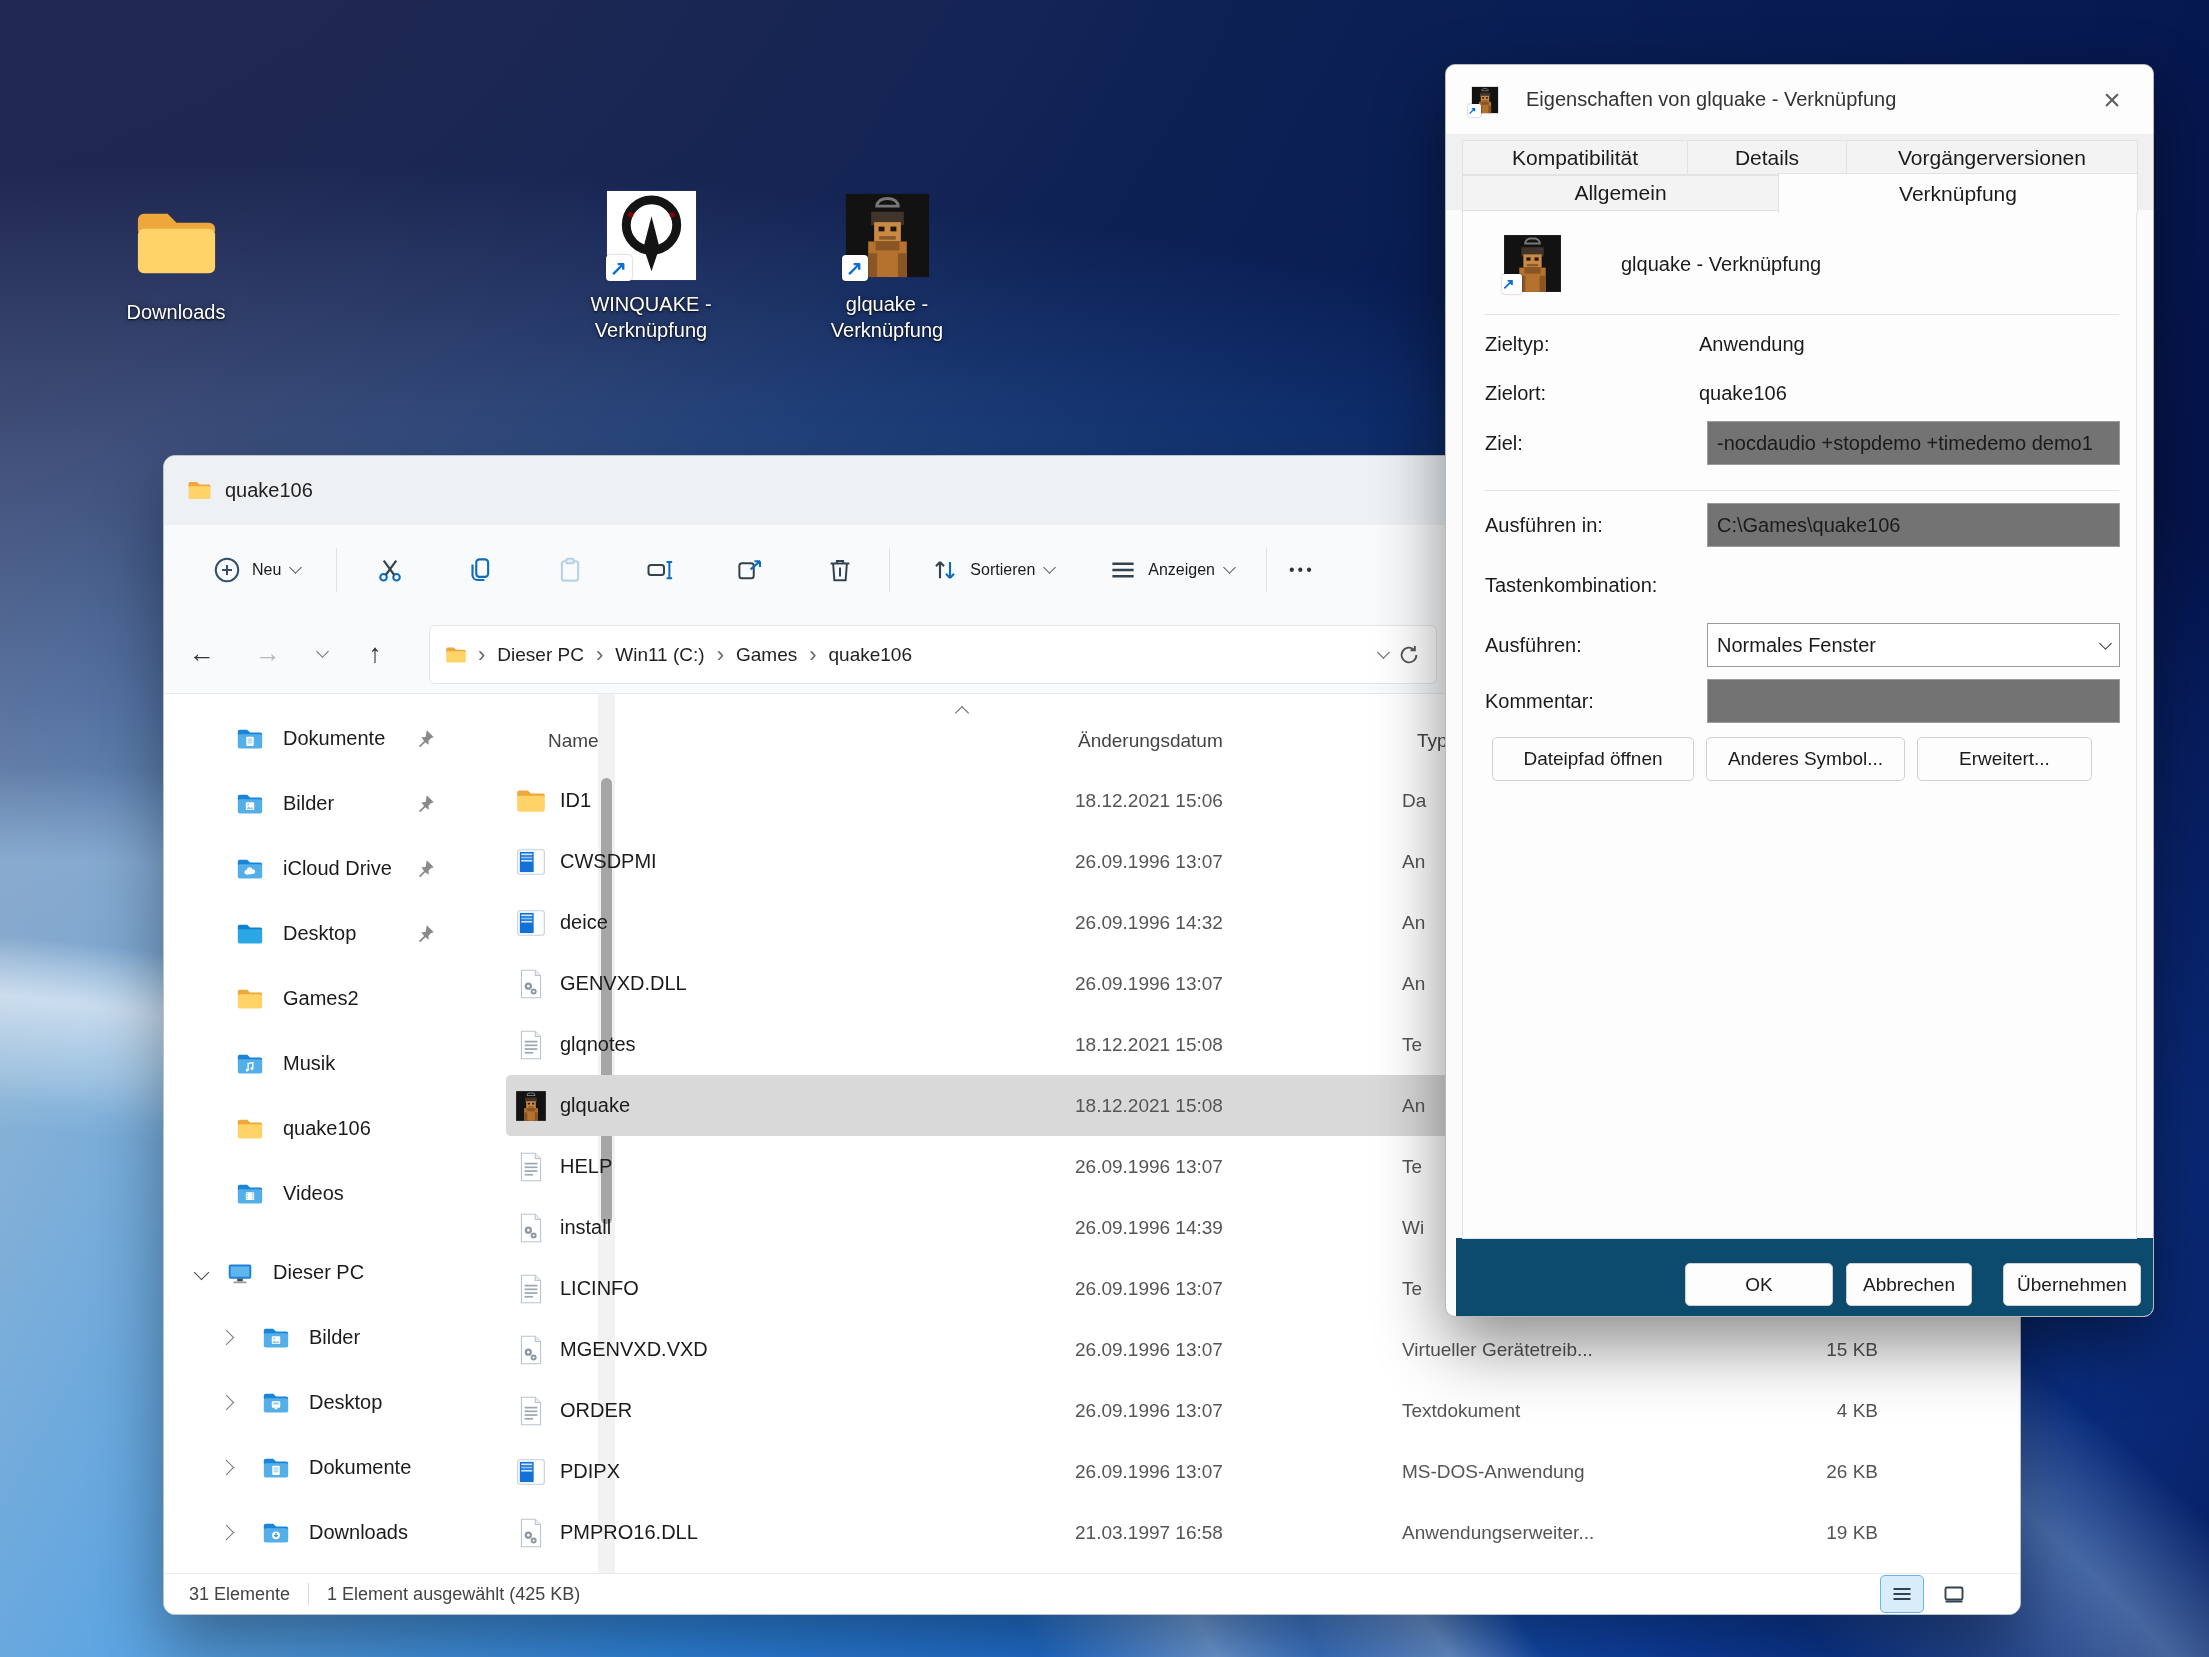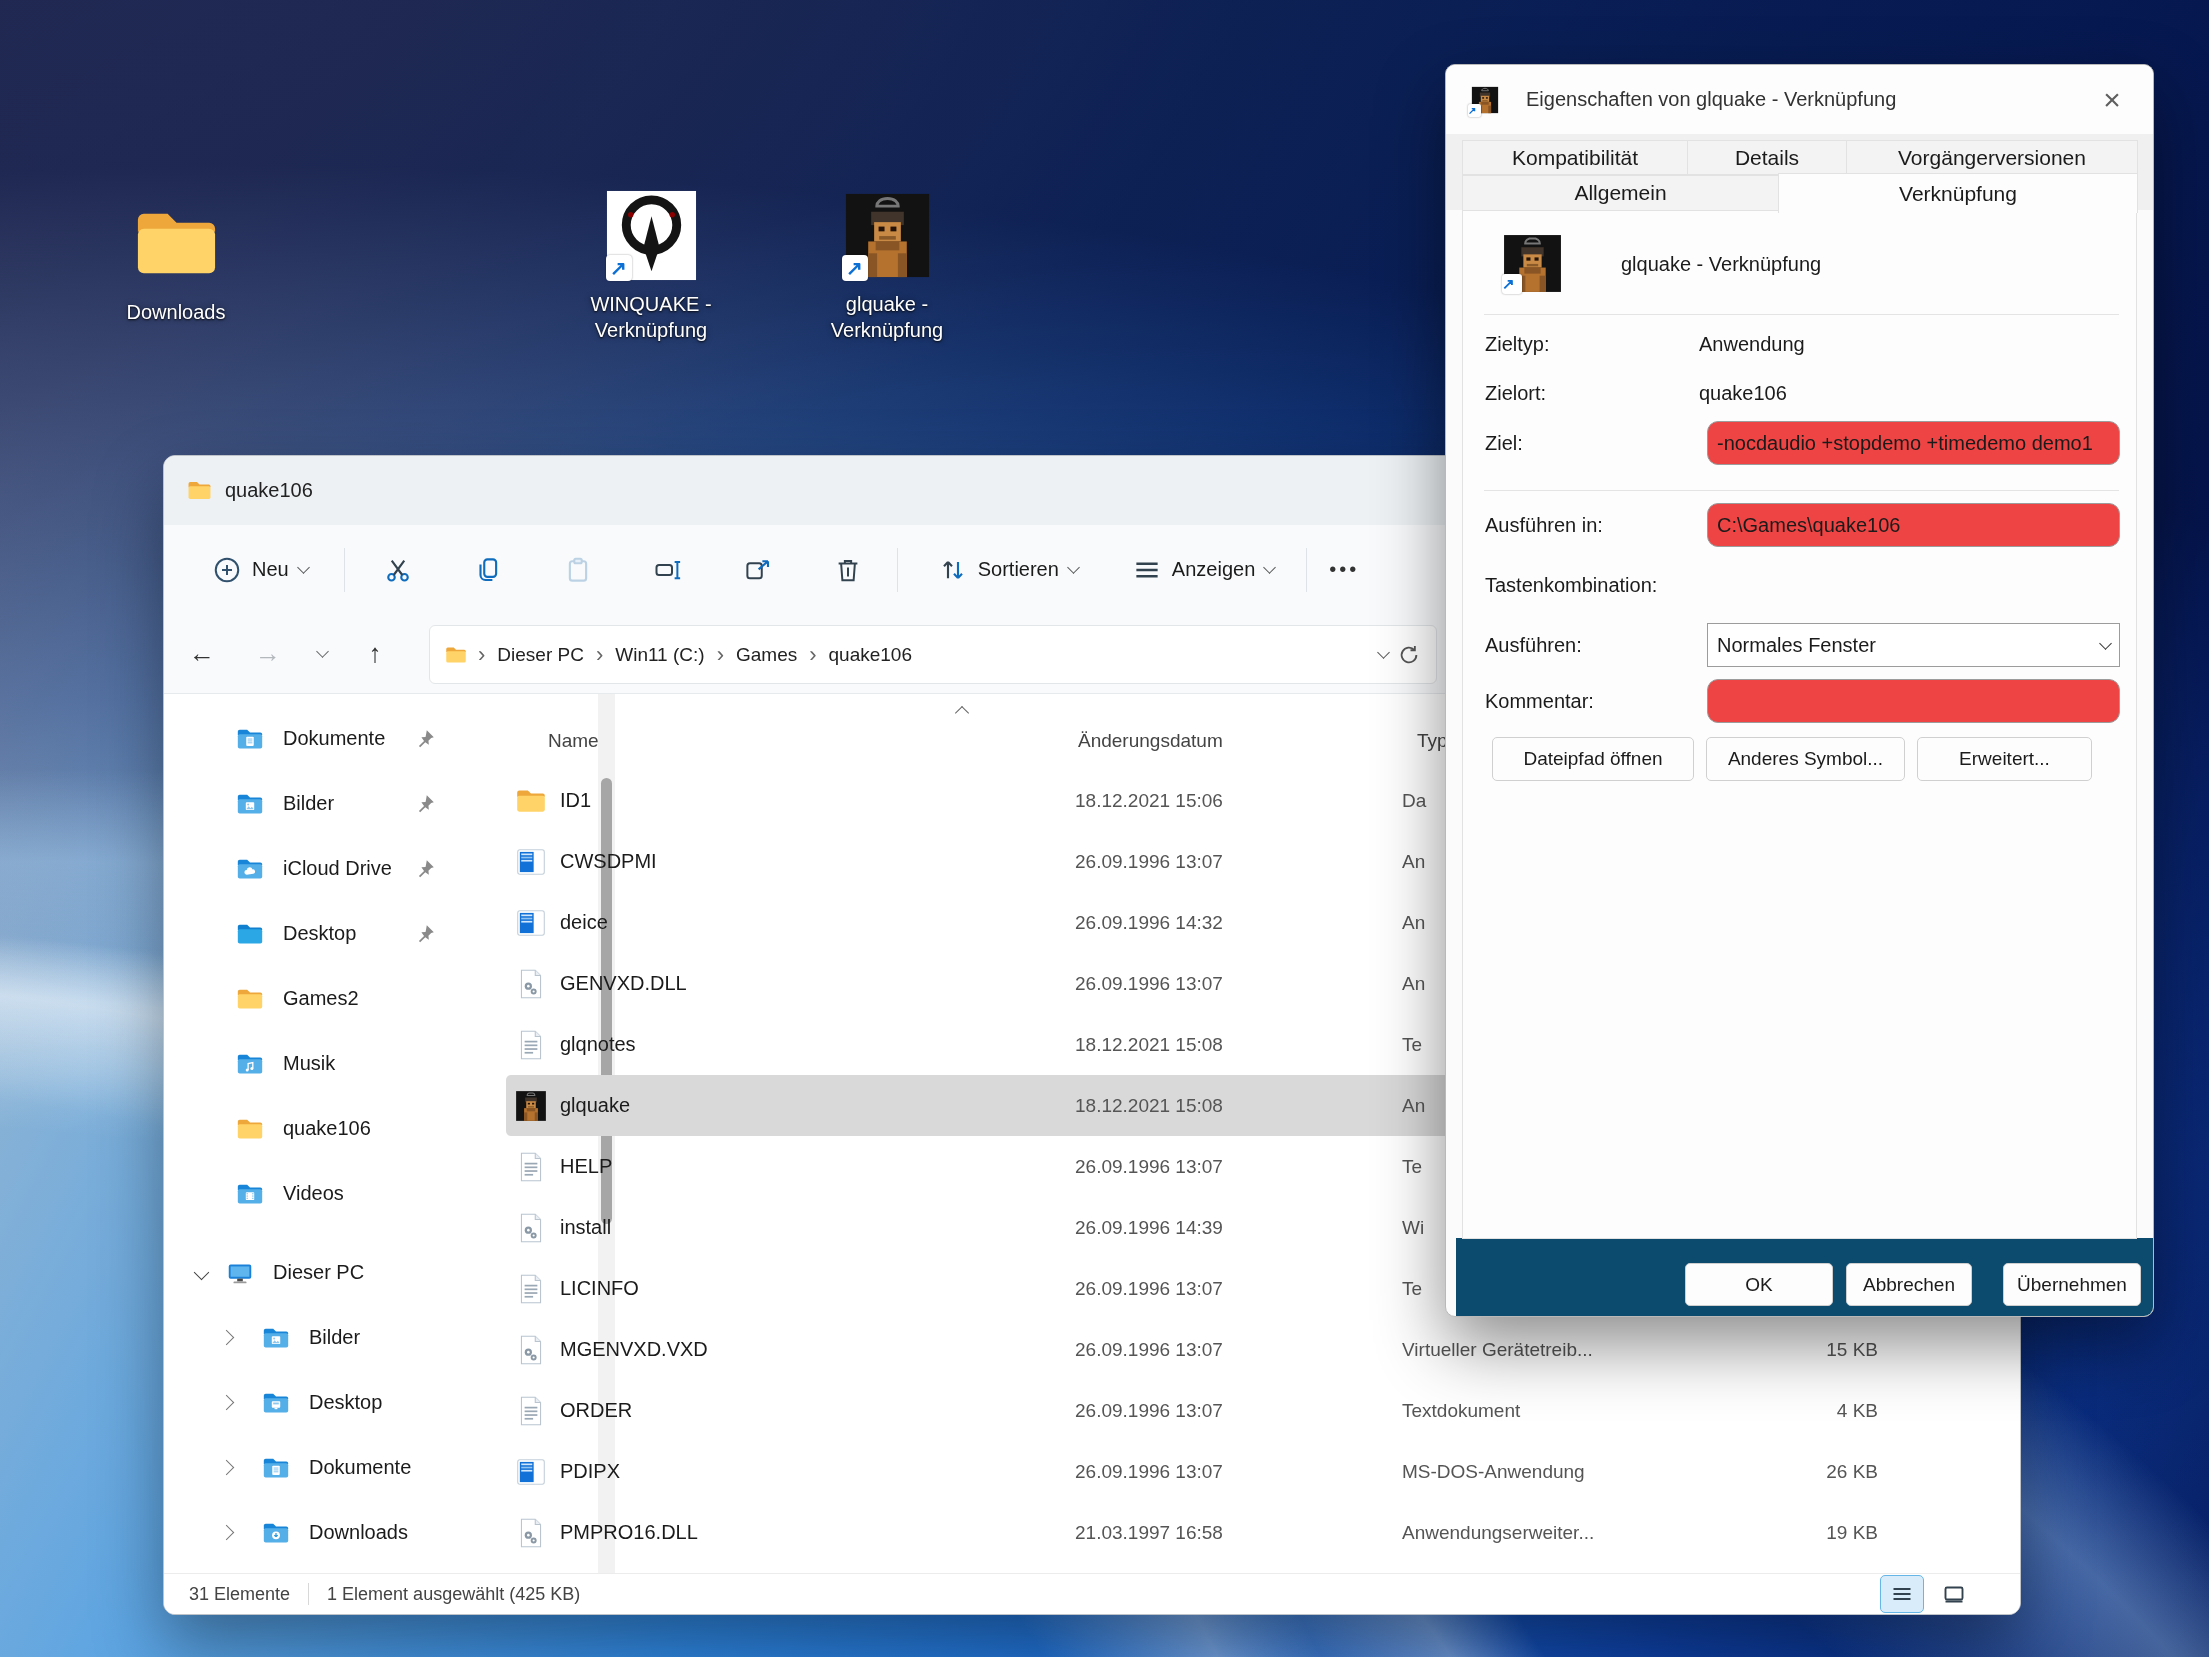--- a/index.html
+++ b/index.html
@@ -36,21 +36,21 @@
   
   .explorer{
     position:absolute;left:163px;top:455px;width:1856px;height:1158px;
     background:#fff;border-radius:12px;border:1px solid #bdc3c9;
     box-shadow:0 30px 69px rgba(0,0,0,.38);z-index:1;overflow:hidden;
   }
   .titlebar{position:absolute;left:0;top:0;right:0;height:69px;background:#edf1f4;display:flex;align-items:center;}
   .wtab{display:flex;align-items:center;gap:12px;padding-left:22px;font-size:20px;color:#222;}
   .wtab svg{width:27px;height:27px;}
   .toolbar{position:absolute;left:0;top:69px;right:0;height:89px;background:#f8fafc;display:flex;align-items:center;}
-  .tbtn{display:flex;align-items:center;gap:10px;border-radius:6px;padding:10px 12px;color:#1b1b1b;font-size:20px;}
+  .tbtn{display:flex;align-items:center;gap:10px;border-radius:6px;padding:10px 12px;color:#1b1b1b;font-size:16px;}
   .tbtn svg{width:30px;height:30px;}
   .tdiv{width:1px;height:44px;background:#dfe3e7;margin:0 10px;}
   .chv{display:inline-block;width:8px;height:8px;border-right:1.8px solid #555;border-bottom:1.8px solid #555;transform:rotate(45deg);margin-top:-4px;}
   .navbar{position:absolute;left:0;top:158px;right:0;height:79px;background:#f8fafc;display:flex;align-items:center;border-bottom:1px solid #e7eaed;}
   .nbtn{font-size:26px;color:#333;width:48px;text-align:center;}
   .nbtn.dis{color:#b3b8bd;}
   .addr{
     position:absolute;left:265px;top:11px;width:1006px;height:57px;background:#fff;
     border:1px solid #e3e6e9;border-radius:6px;display:flex;align-items:center;font-size:19px;color:#222;
   }
@@ -125,22 +125,22 @@
     border:1px solid #e2e2e2;box-sizing:border-box;z-index:2;
   }
   .dpage .hicon{position:absolute;left:37px;top:20px;width:65px;height:65px;}
   .dpage .hicon svg{width:65px;height:65px;}
   .dpage .hicon .lnk{width:20px;height:20px;font-size:15px;line-height:20px;border-radius:3px;}
   .dpage .hname{position:absolute;left:158px;top:42px;}
   .dsep{position:absolute;left:21px;right:17px;height:1px;background:#e4e4e4;}
   .dlabel2{position:absolute;left:22px;}
   .dvalue{position:absolute;left:236px;text-align:center;}
   .dinput{
-    position:absolute;left:244px;width:413px;height:44px;background:#ef4444;border:1px solid #9c9c9c;
-    font-family:"Liberation Sans",sans-serif;font-size:20px;color:#1b1b1b;padding:0 9px;box-sizing:border-box;border-radius:11px;
+    position:absolute;left:244px;width:413px;height:44px;background:#737373;border:1px solid #9c9c9c;
+    font-family:"Liberation Sans",sans-serif;font-size:20px;color:#1b1b1b;padding:0 9px;box-sizing:border-box;border-radius:0;
   }
   .dselect{
     position:absolute;left:244px;width:413px;height:44px;background:#fff;border:1px solid #9c9c9c;
     display:flex;align-items:center;padding:0 9px;box-sizing:border-box;
   }
   .dselect .chv{margin-left:auto;border-color:#333;}
   .pbtn{
     position:absolute;height:42px;background:#fdfdfd;border:1px solid #d0d0d0;border-radius:5px;
     font-size:19px;color:#1b1b1b;display:flex;align-items:center;justify-content:center;
   }

